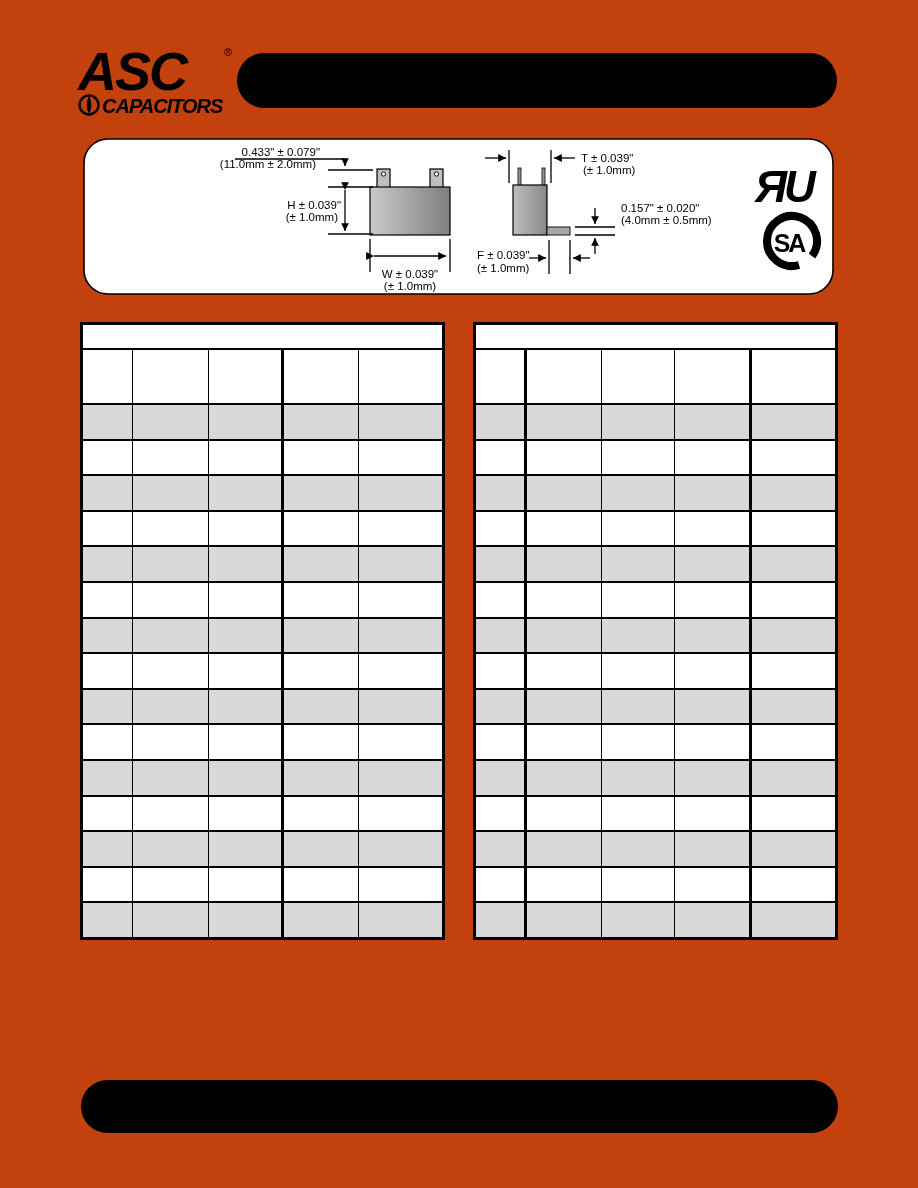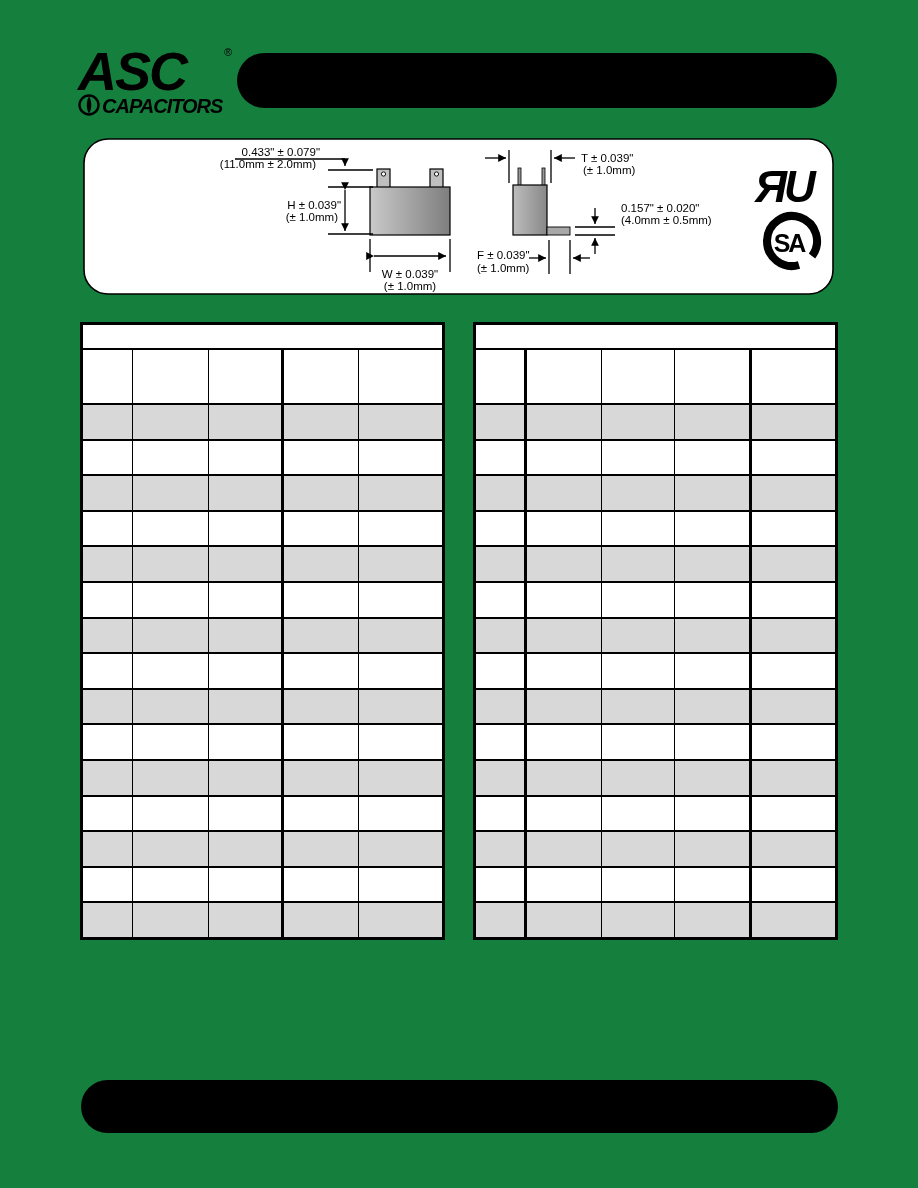--- a/index.html
+++ b/index.html
@@ -1,16 +1,16 @@
 <!DOCTYPE html>
 <html><head>
 <meta charset="utf-8">
 <style>
   html,body{margin:0;padding:0;background:#fff;}
-  .page{position:relative;width:918px;height:1188px;background:#15803d;overflow:hidden;
+  .page{position:relative;width:918px;height:1188px;background:#c2410c;overflow:hidden;
         font-family:"Liberation Sans",sans-serif;color:#000;}
 
   
   .logo-block{position:absolute;left:76px;top:42px;width:160px;height:78px;}
   .banner-top{position:absolute;left:237px;top:53px;width:600px;height:55px;
               background:#000;border-radius:28px;}
   .banner-bottom{position:absolute;left:81px;top:1080px;width:757px;height:53px;
               background:#000;border-radius:27px;}
 
   

